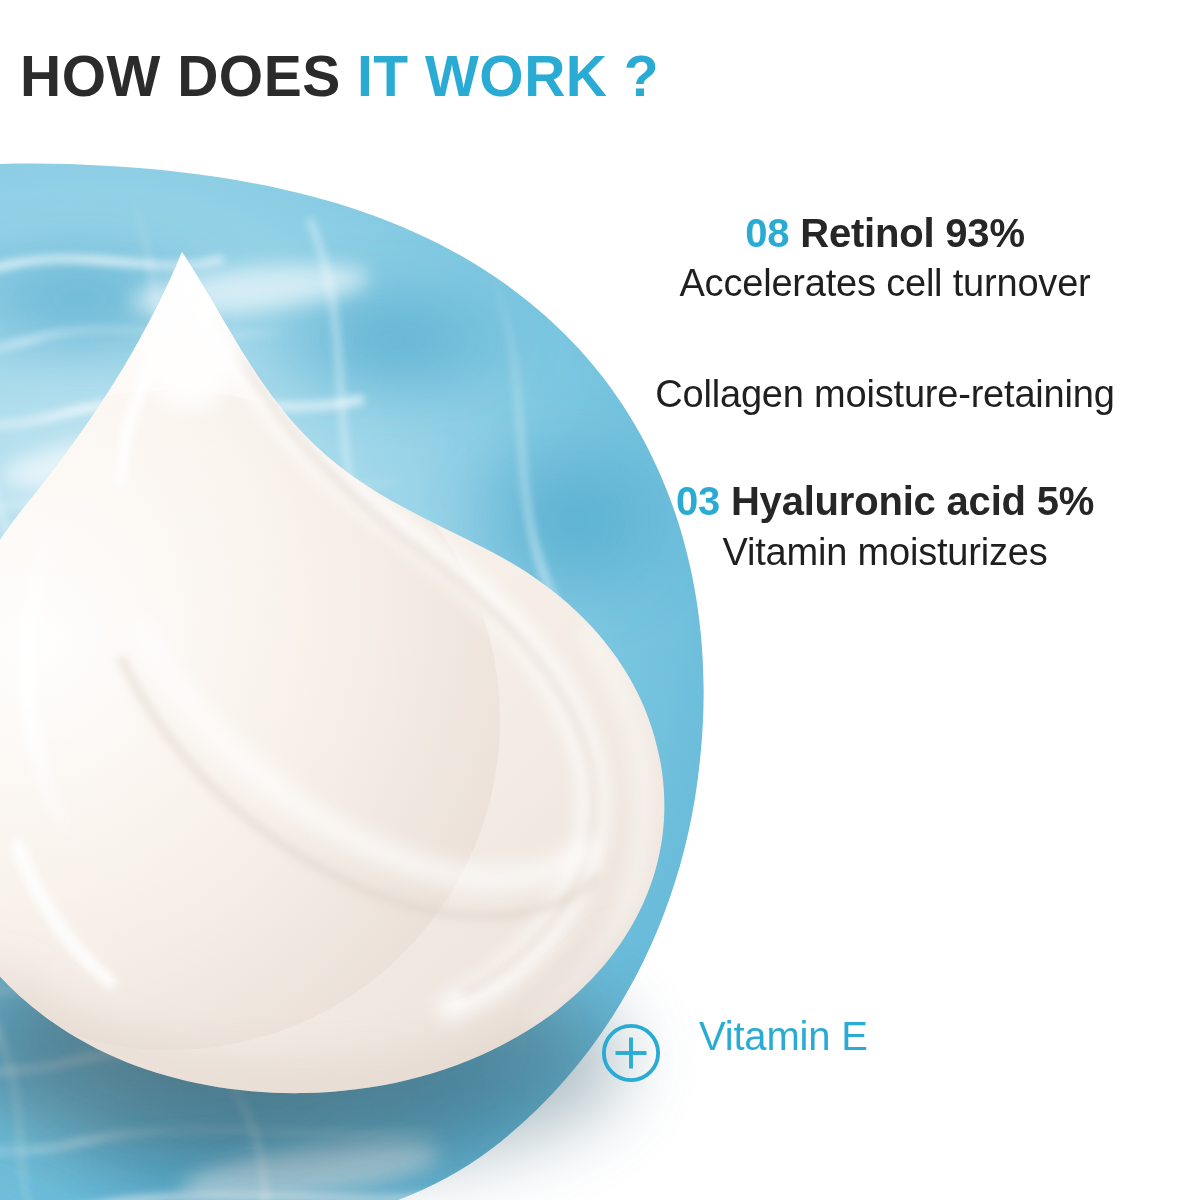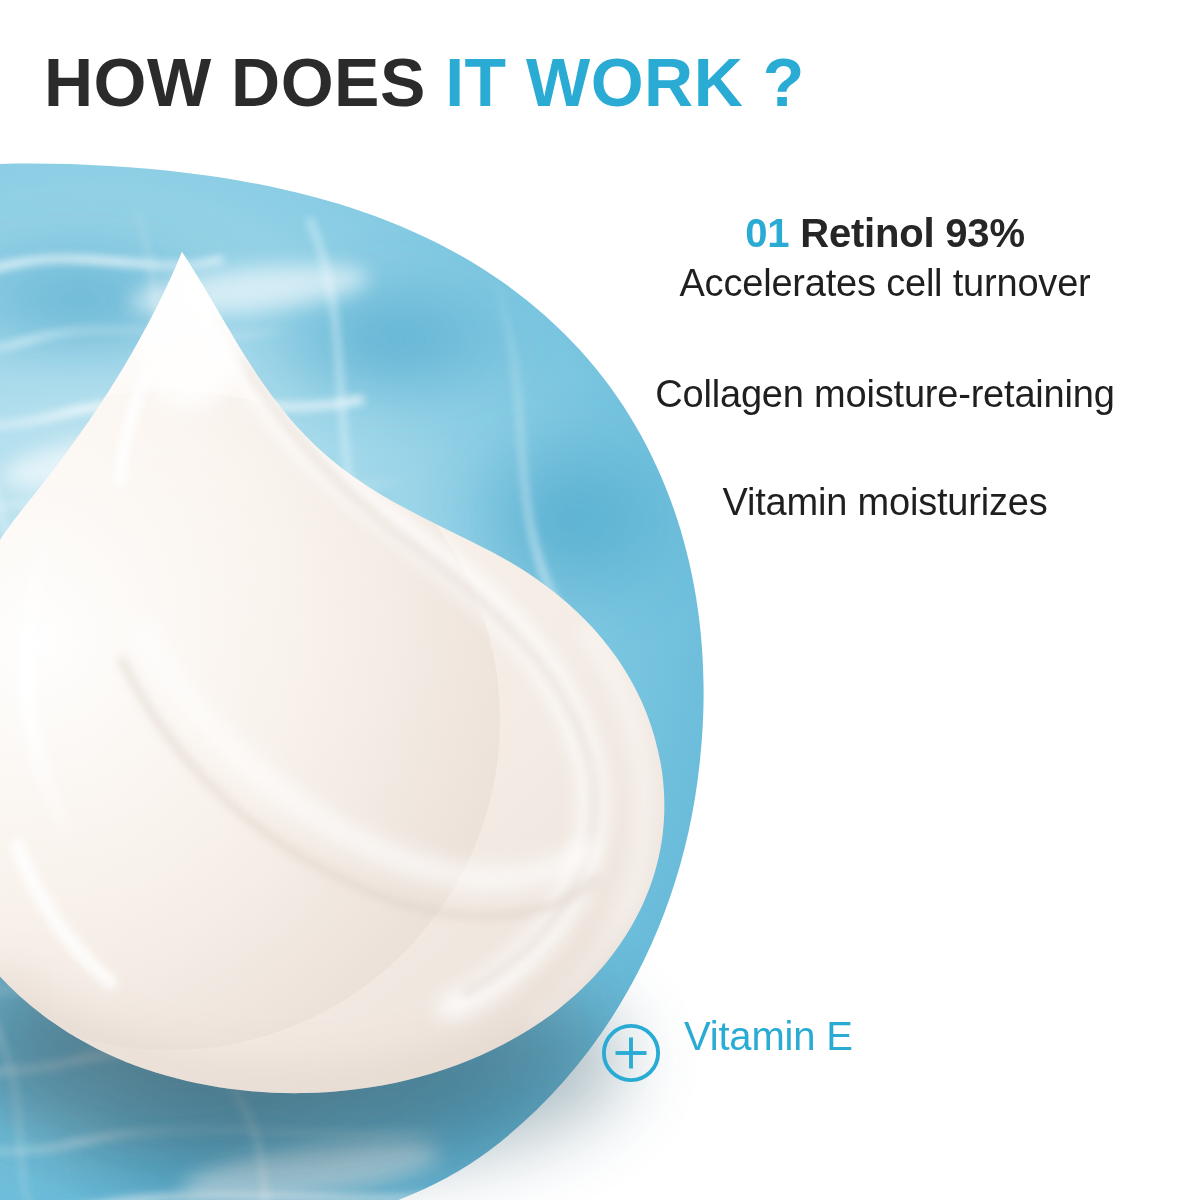--- a/index.html
+++ b/index.html
@@ -17,23 +17,23 @@
     position: relative;
     width: 1200px;
     height: 1200px;
     background: #ffffff;
     overflow: hidden;
   }
 
   
   .heading {
     position: absolute;
-    left: 44px;
+    left: 20px;
     top: 48px;
-    font-size: 68px;
+    font-size: 57px;
     font-weight: bold;
     letter-spacing: 0.5px;
     line-height: 1;
     white-space: nowrap;
     color: #2b2b2b;
   }
   .heading .dark { color: #2b2b2b; }
   .heading .accent { color: #29abd4; }
 
   
@@ -87,21 +87,21 @@
 
   
   .bonus {
     position: absolute;
     left: 600px;
     top: 1010px;
     width: 570px;
     display: flex;
     align-items: flex-start;
     justify-content: flex-start;
-    gap: 22px;
+    gap: 37px;
   }
   .plus-icon {
     flex: 0 0 auto;
     width: 62px;
     height: 62px;
     margin-top: 12px;
   }
   .bonus-text {
     font-size: 40px;
     color: #29abd4;
@@ -310,31 +310,35 @@
           <ellipse cx="440" cy="150" rx="60" ry="100" fill="#ffffff" opacity="0.8" filter="url(#blurMd)"></ellipse>
         </g>
       </g>
     </svg>
   </div>
 
   <div class="ingredients">
 
     <div class="ingredient" id="ing-0">
       <div class="ing-title">
-        <span class="num">01</span>
+        <span class="num">08</span>
         <span class="name">Retinol 93%</span>
       </div>
       <div class="ing-desc">Accelerates cell turnover</div>
     </div>
 
     <div class="ingredient" id="ing-1">
       <div class="ing-desc">Collagen moisture-retaining</div>
     </div>
 
     <div class="ingredient" id="ing-2">
+      <div class="ing-title">
+        <span class="num">03</span>
+        <span class="name">Hyaluronic acid 5%</span>
+      </div>
       <div class="ing-desc">Vitamin moisturizes</div>
     </div>
 
   </div>
 
   <div class="bonus">
     <span class="plus-icon">
       <svg viewBox="0 0 64 64" xmlns="http://www.w3.org/2000/svg" aria-hidden="true">
         <circle cx="32" cy="32" r="28" fill="none" stroke="#29abd4" stroke-width="4"></circle>
         <line x1="32" y1="16" x2="32" y2="48" stroke="#29abd4" stroke-width="4" stroke-linecap="butt"></line>

